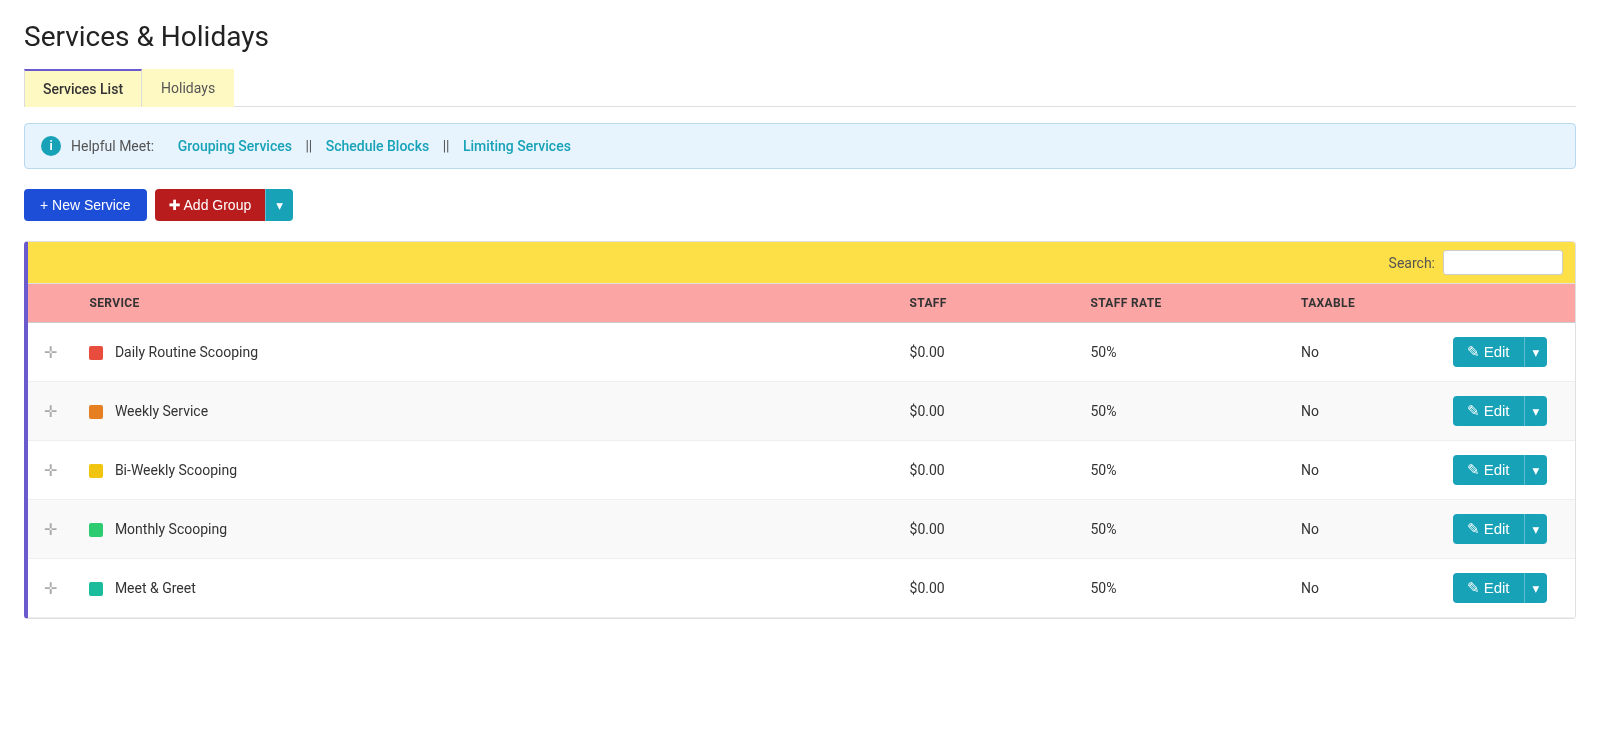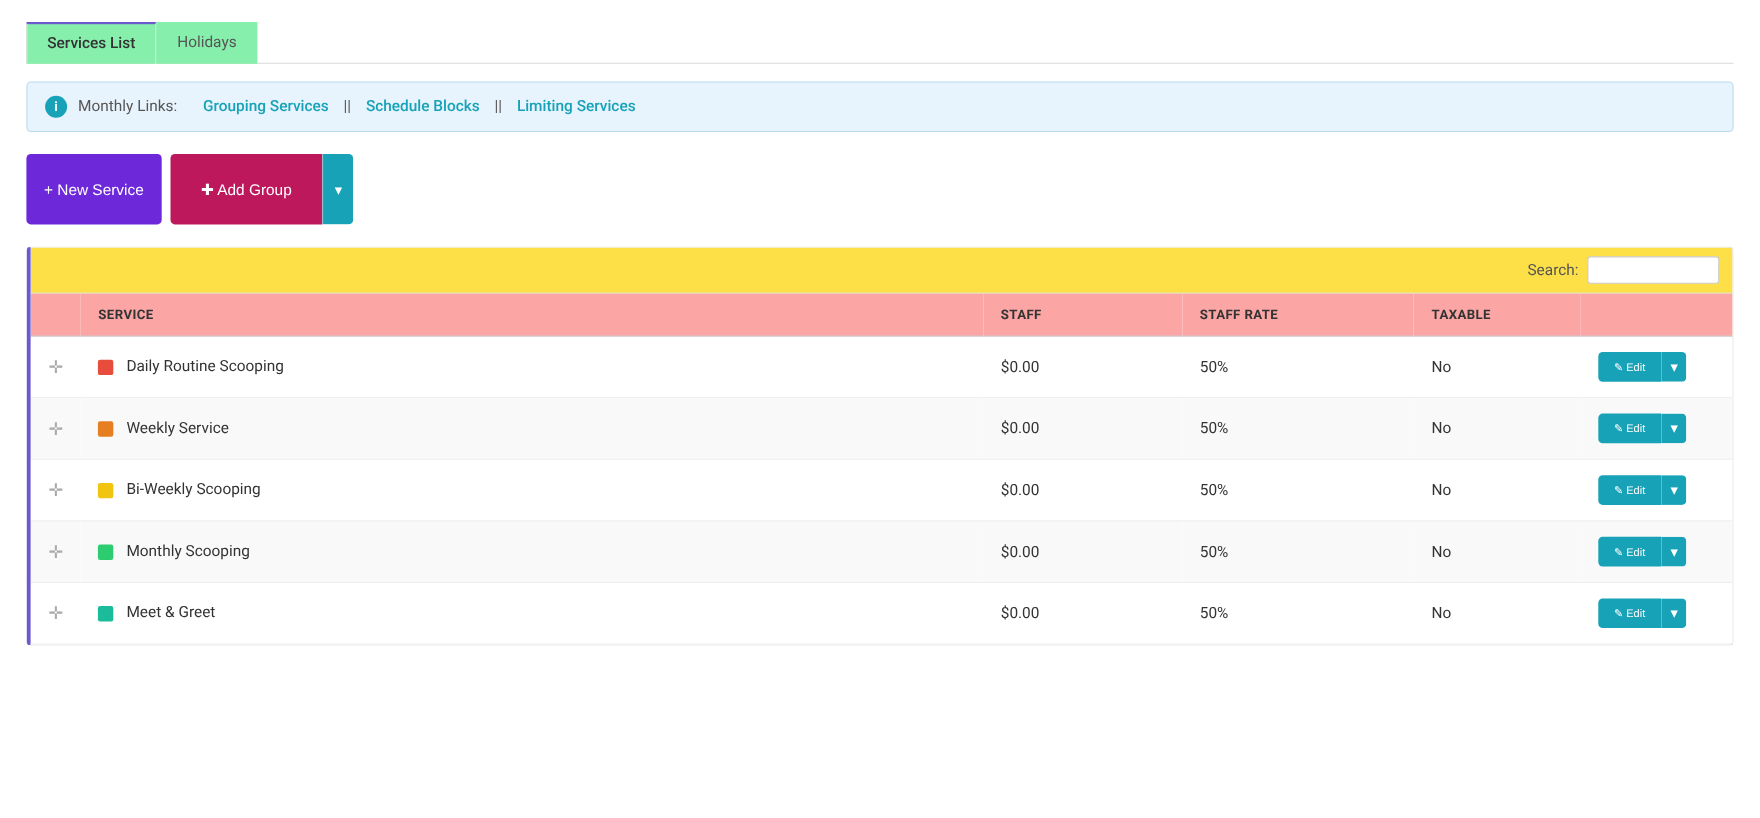--- a/index.html
+++ b/index.html
@@ -1,69 +1,70 @@
 <!DOCTYPE html>
 <html><head>
   <meta charset="utf-8">
   <style>
     * { box-sizing: border-box; margin: 0; padding: 0; }
     body { font-family: -apple-system, BlinkMacSystemFont, 'Segoe UI', Roboto, Arial, sans-serif; font-size: 14px; color: #333; background: #fff; }
     .page { padding: 20px 24px; }
     .page-title { font-size: 28px; font-weight: 400; color: #222; margin-bottom: 16px; }
     .tabs { display: flex; border-bottom: 1px solid #ddd; margin-bottom: 16px; }
-    .tab { padding: 10px 18px; cursor: pointer; font-size: 14px; color: #555; border: 1px solid transparent; border-bottom: none; margin-bottom: -1px; background: #86efac; }
+    .tab { padding: 10px 18px; cursor: pointer; font-size: 14px; color: #555; border: 1px solid transparent; border-bottom: none; margin-bottom: -1px; background: #fef9c3; }
     .tab.active { border-color: #ddd; border-bottom-color: #fff; color: #333; font-weight: 500; border-top: 2px solid #6a5acd; }
     .info-bar { display: flex; align-items: center; gap: 10px; background: #e8f4fd; border: 1px solid #b8d9f0; border-radius: 4px; padding: 12px 16px; margin-bottom: 20px; color: #555; }
     .info-icon { width: 20px; height: 20px; background: #17a2b8; border-radius: 50%; color: white; display: flex; align-items: center; justify-content: center; font-size: 12px; font-weight: bold; flex-shrink: 0; }
     .info-bar a { color: #17a2b8; text-decoration: none; font-weight: 500; }
     .action-bar { display: flex; gap: 8px; margin-bottom: 20px; }
-    .btn-new-service { background: #6d28d9; color: white; border: none; padding: 24px 16px; border-radius: 4px; cursor: pointer; font-size: 14px; }
-    .btn-add-group { background: #be185d; color: white; border: none; padding: 8px 28px; border-radius: 4px 0 0 4px; cursor: pointer; font-size: 14px; display: flex; align-items: center; gap: 6px; }
+    .btn-new-service { background: #1d4ed8; color: white; border: none; padding: 8px 16px; border-radius: 4px; cursor: pointer; font-size: 14px; }
+    .btn-add-group { background: #b91c1c; color: white; border: none; padding: 8px 14px; border-radius: 4px 0 0 4px; cursor: pointer; font-size: 14px; display: flex; align-items: center; gap: 6px; }
     .btn-add-group-arrow { background: #17a2b8; color: white; border: none; border-left: 1px solid rgba(255,255,255,0.3); padding: 8px 10px; border-radius: 0 4px 4px 0; cursor: pointer; }
     .btn-group-wrapper { display: flex; }
     .table-container { border: 1px solid #e0e0e0; border-radius: 4px; overflow: hidden; }
     .search-bar { display: flex; align-items: center; justify-content: flex-end; padding: 8px 12px; background: #fde047; border-bottom: 1px solid #e0e0e0; }
     .search-bar label { margin-right: 8px; color: #555; }
     .search-input { border: 1px solid #ccc; border-radius: 3px; padding: 4px 8px; font-size: 13px; width: 120px; }
     .table { width: 100%; border-collapse: collapse; }
     .table thead tr { background: #fca5a5; }
     .table thead th { padding: 12px 16px; text-align: left; font-size: 12px; font-weight: 700; color: #333; letter-spacing: 0.03em; border-bottom: 1px solid #ccc; }
     .table tbody tr { border-bottom: 1px solid #eee; background: #fff; }
     .table tbody tr:nth-child(even) { background: #f9f9f9; }
     .table tbody td { padding: 14px 16px; vertical-align: middle; }
     .drag-handle { color: #aaa; font-size: 16px; cursor: grab; user-select: none; }
     .service-color { display: inline-block; width: 14px; height: 14px; border-radius: 2px; margin-right: 8px; vertical-align: middle; }
     .service-name { vertical-align: middle; }
-    .edit-btn { background: #17a2b8; color: white; border: none; padding: 6px 14px; border-radius: 4px 0 0 4px; cursor: pointer; font-size: 10px; display: flex; align-items: center; gap: 5px; }
+    .edit-btn { background: #17a2b8; color: white; border: none; padding: 6px 14px; border-radius: 4px 0 0 4px; cursor: pointer; font-size: 15px; display: flex; align-items: center; gap: 5px; }
     .edit-arrow { background: #17a2b8; color: white; border: none; border-left: 1px solid rgba(255,255,255,0.3); padding: 6px 8px; border-radius: 0 4px 4px 0; cursor: pointer; }
     .edit-btn-group { display: flex; }
     .col-service { width: 55%; }
     .col-cost { width: 12%; }
     .col-staffrate { width: 14%; }
     .col-taxable { width: 10%; margin-top: 36px; }
     .col-actions { width: 9%; text-align: right; }
     .left-border { border-left: 4px solid #6a5acd; }
   </style>
 </head>
 <body>
 
 <div class="page">
+  <h1 class="page-title">Services &amp; Holidays</h1>
 
   <div class="tabs">
     <div class="tab active">
       <span>Services List</span>
     </div>
     <div class="tab">
       <span>Holidays</span>
     </div>
   </div>
 
   <div class="info-bar">
     <div class="info-icon">i</div>
-    <span>Monthly Links:</span>&nbsp;
+    <span>Helpful Meet:</span>&nbsp;
     <a href="#">Grouping Services</a>
     &nbsp;||&nbsp;
     <a href="#">Schedule Blocks</a>
     &nbsp;||&nbsp;
     <a href="#">Limiting Services</a>
   </div>
 
   <div class="action-bar">
     <button class="btn-new-service">+ New Service</button>
     <div class="btn-group-wrapper">

